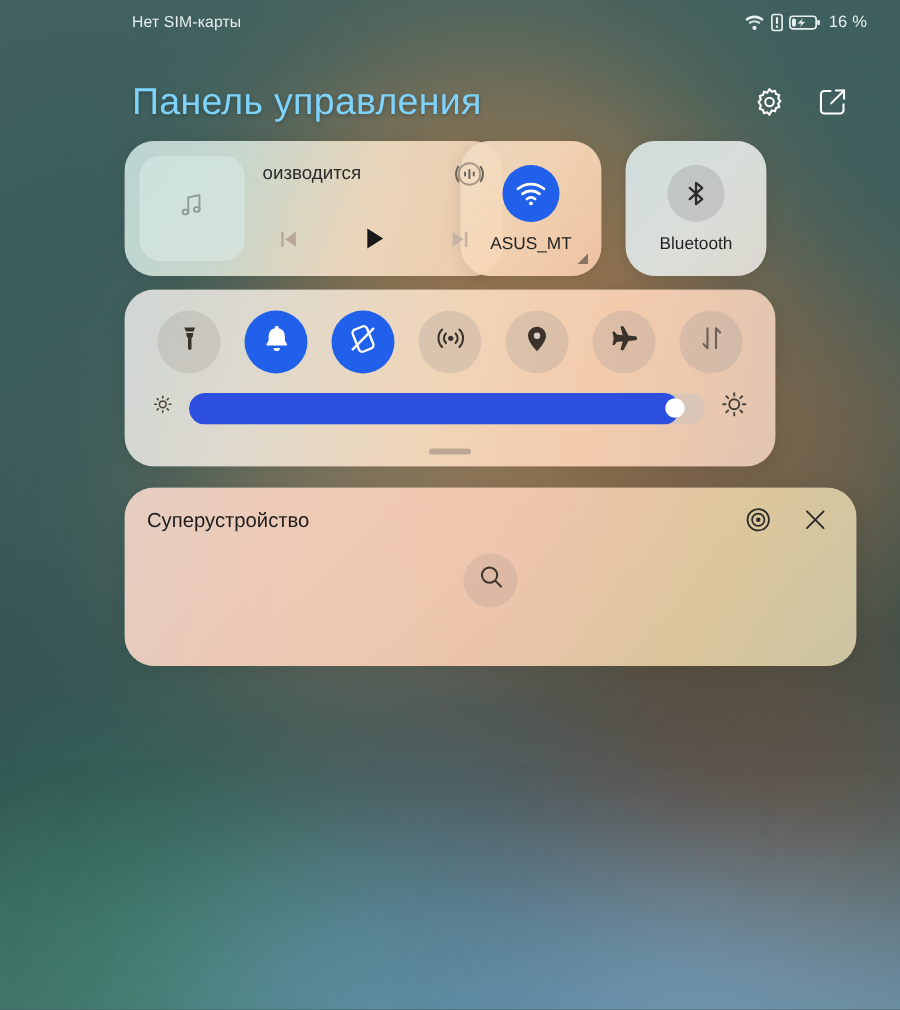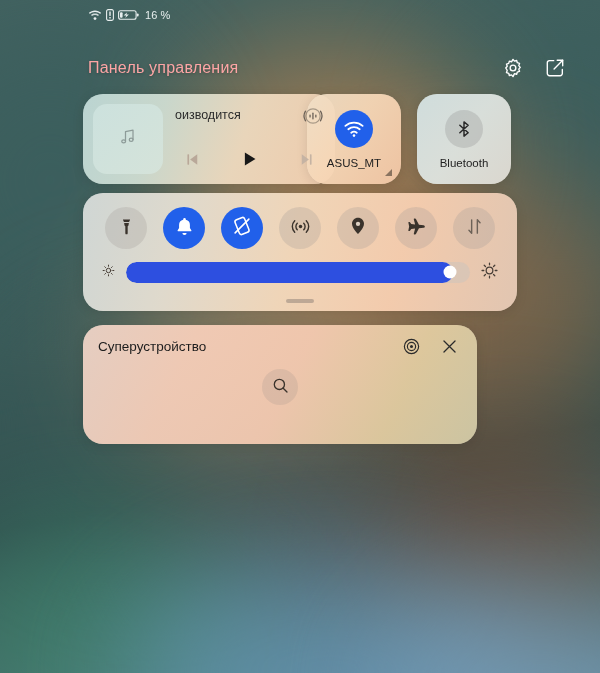--- a/index.html
+++ b/index.html
@@ -43,21 +43,21 @@
   .sb-pct { font-size: 11px; margin-left: 2px; }
 
   
   #panel-header {
     position: absolute; left: 0; right: 0; top: 46px; height: 44px;
     display: flex; align-items: center;
     padding: 0 30px 0 88px;
   }
   #panel-title {
     flex: 1;
-    color: #fca5a5; font-size: 16px; font-weight: 500; letter-spacing: .2px;
+    color: #7dd3fc; font-size: 25px; font-weight: 500; letter-spacing: .2px;
     text-shadow: 0 1px 3px rgba(0,0,0,.25);
   }
   .hdr-btn { width: 30px; height: 30px; display: flex; align-items: center; justify-content: center; }
   .hdr-btn + .hdr-btn { margin-left: 12px; }
 
   
   .card {
     position: absolute;
     border-radius: 20px;
     overflow: hidden;
@@ -169,21 +169,21 @@
     position: absolute; top: 50%; transform: translate(-50%,-50%);
     width: 13px; height: 13px; border-radius: 50%; background: #fff;
   }
   #drag-handle {
     position: absolute; left: 50%; transform: translateX(-50%);
     bottom: 8px; width: 28px; height: 4px; border-radius: 2px;
     background: rgba(120,110,105,.42);
   }
 
   
-  #superdevice-card { left: 83px; top: 325px; width: 394px; height: 119px; }
+  #superdevice-card { left: 83px; top: 325px; width: 488px; height: 119px; }
   #superdevice-card .glass {
     background: linear-gradient(115deg,
       rgba(243,214,201,.88) 0%,
       rgba(248,206,184,.9) 26%,
       rgba(246,202,176,.9) 52%,
       rgba(229,206,160,.88) 78%,
       rgba(214,206,168,.86) 100%);
   }
   #sd-header {
     position: absolute; left: 0; right: 0; top: 8px; height: 26px;
@@ -216,20 +216,21 @@
   <div class="blob b2"></div>
   <div class="blob b3"></div>
   <div class="blob b4"></div>
   <div class="blob b5"></div>
   <div class="blob b6"></div>
   <div class="blob b7"></div>
   <div class="blob b8"></div>
 </div>
 
 <div id="statusbar">
+  <div class="sb-left">Нет SIM-карты</div>
   <div class="sb-right">
     <span class="sb-ico">
       <svg width="14" height="12" viewBox="0 0 14 12">
         <path d="M7 3.1c2 0 3.8.7 5.1 1.9l1-1.2C11.6 2.3 9.4 1.4 7 1.4S2.4 2.3.9 3.8l1 1.2C3.2 3.8 5 3.1 7 3.1z" fill="#e7eeee"></path>
         <path d="M7 6c1.1 0 2.2.4 3 1.1l1-1.2C9.9 5 8.5 4.5 7 4.5S4.1 5 3 5.9l1 1.2C4.8 6.4 5.9 6 7 6z" fill="#e7eeee" opacity=".85"></path>
         <circle cx="7" cy="9.6" r="1.4" fill="#e7eeee"></circle>
       </svg>
     </span>
     <span class="sb-ico">
       <svg width="8" height="12" viewBox="0 0 8 12">

